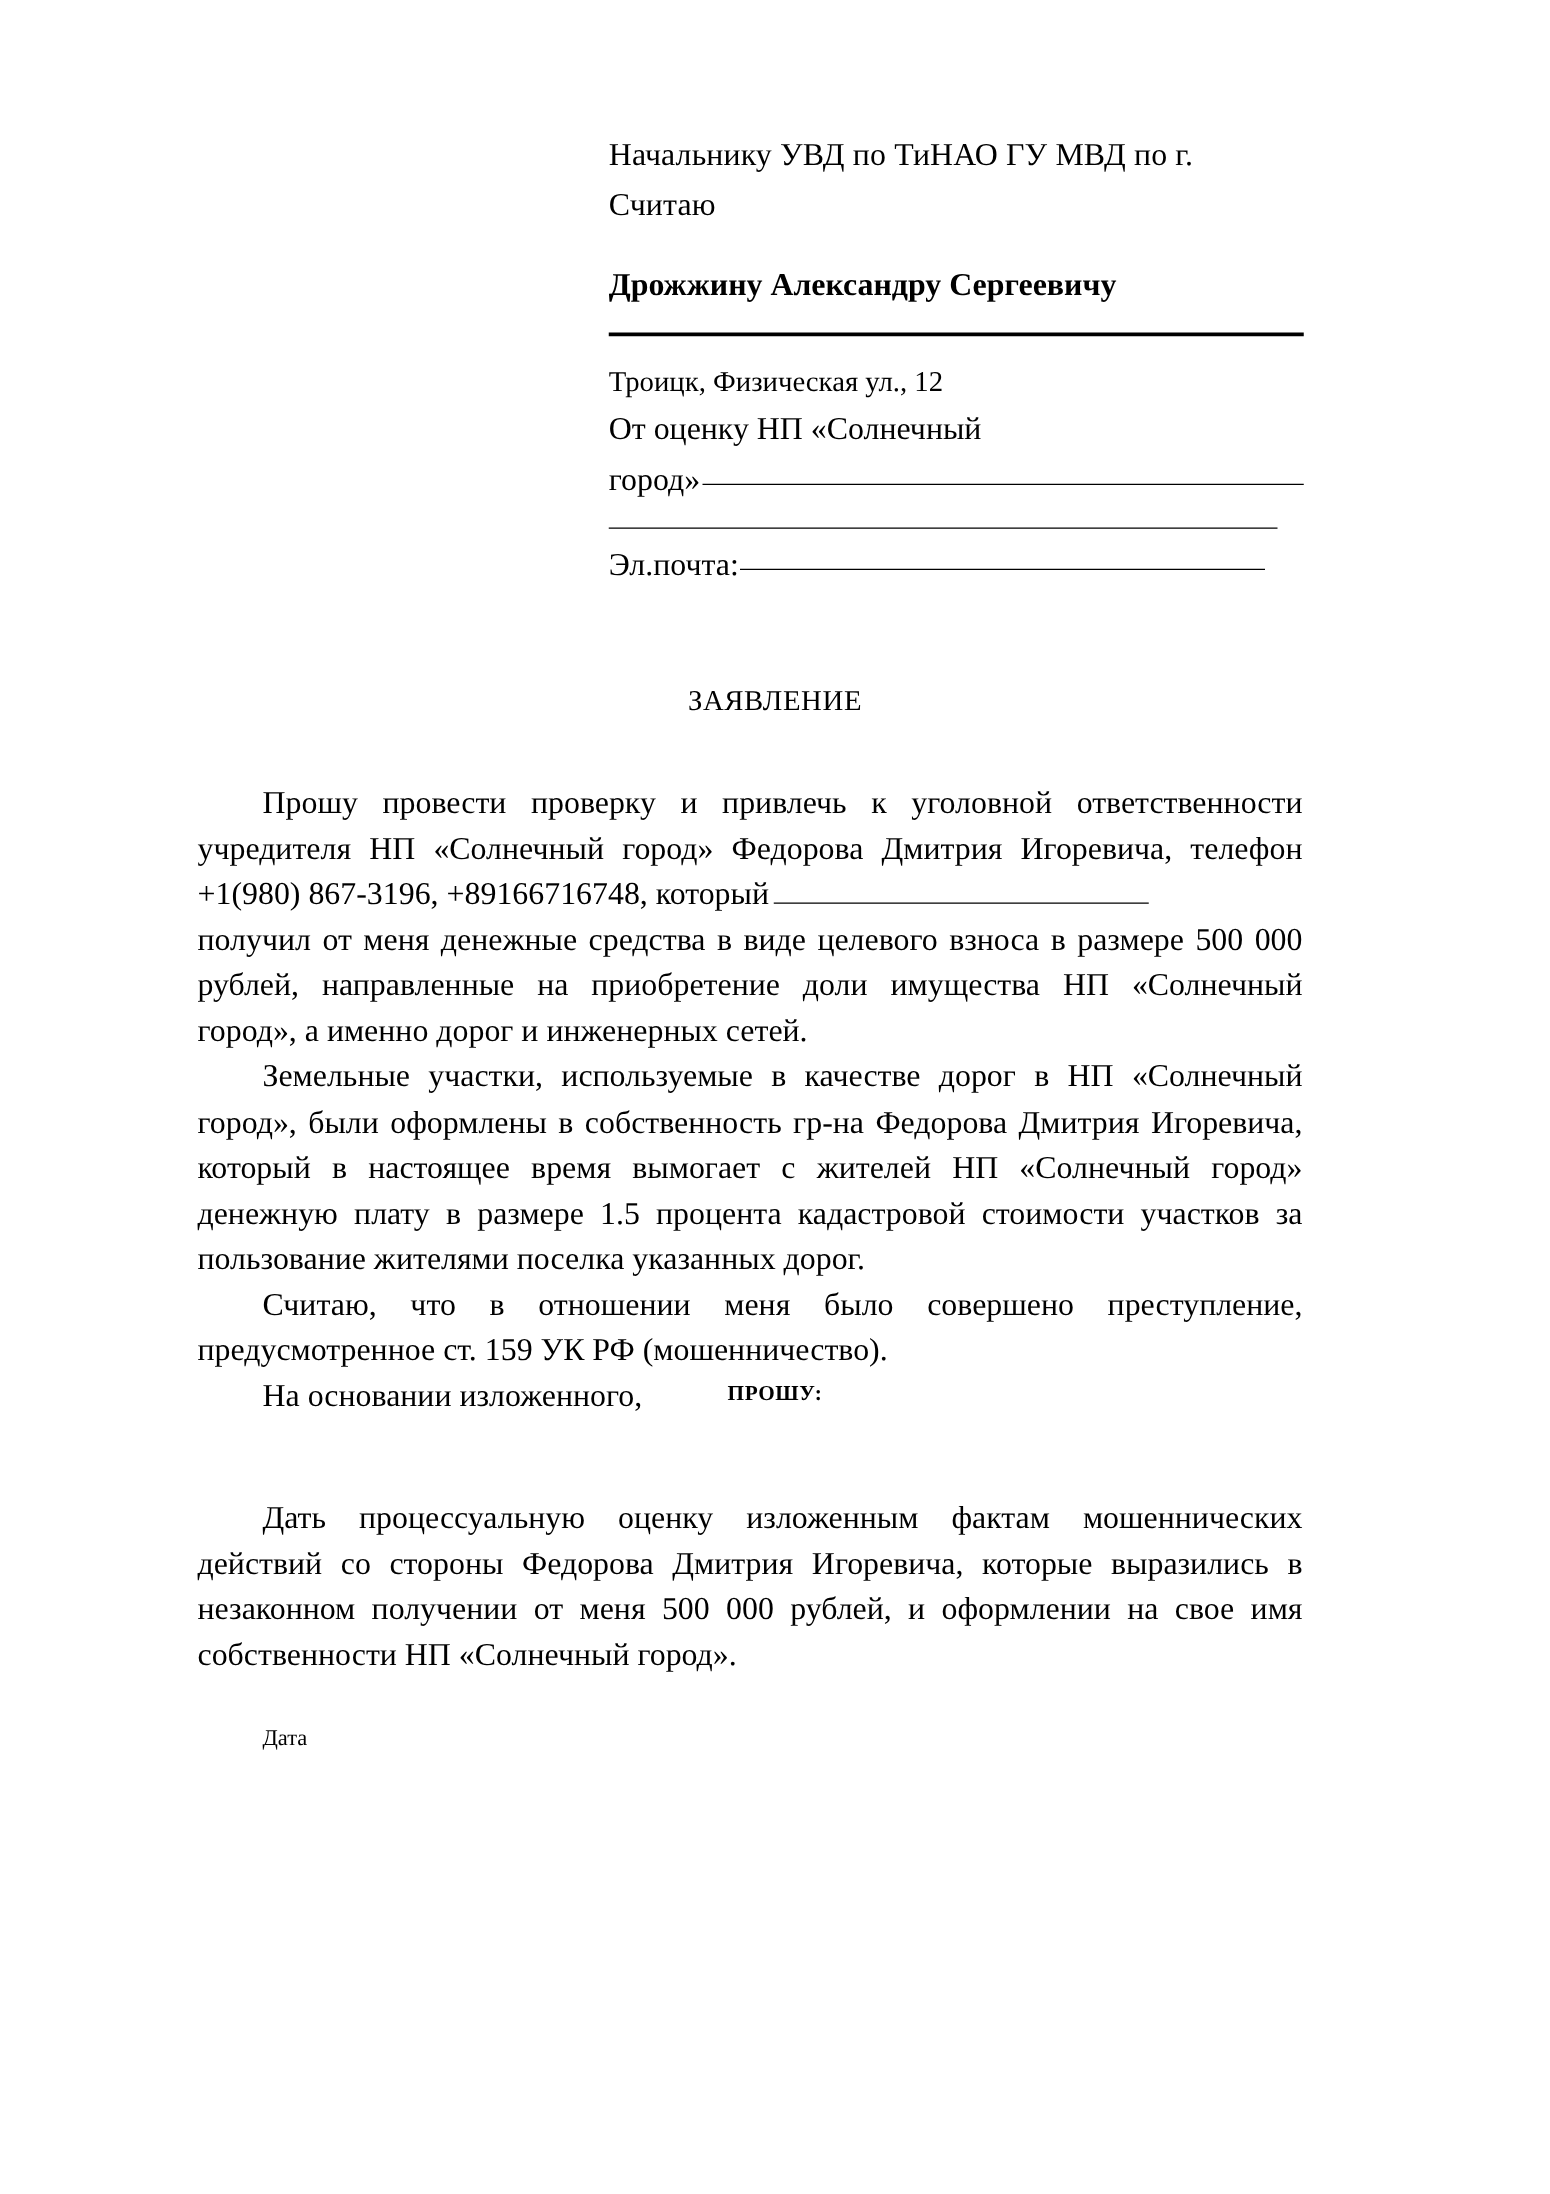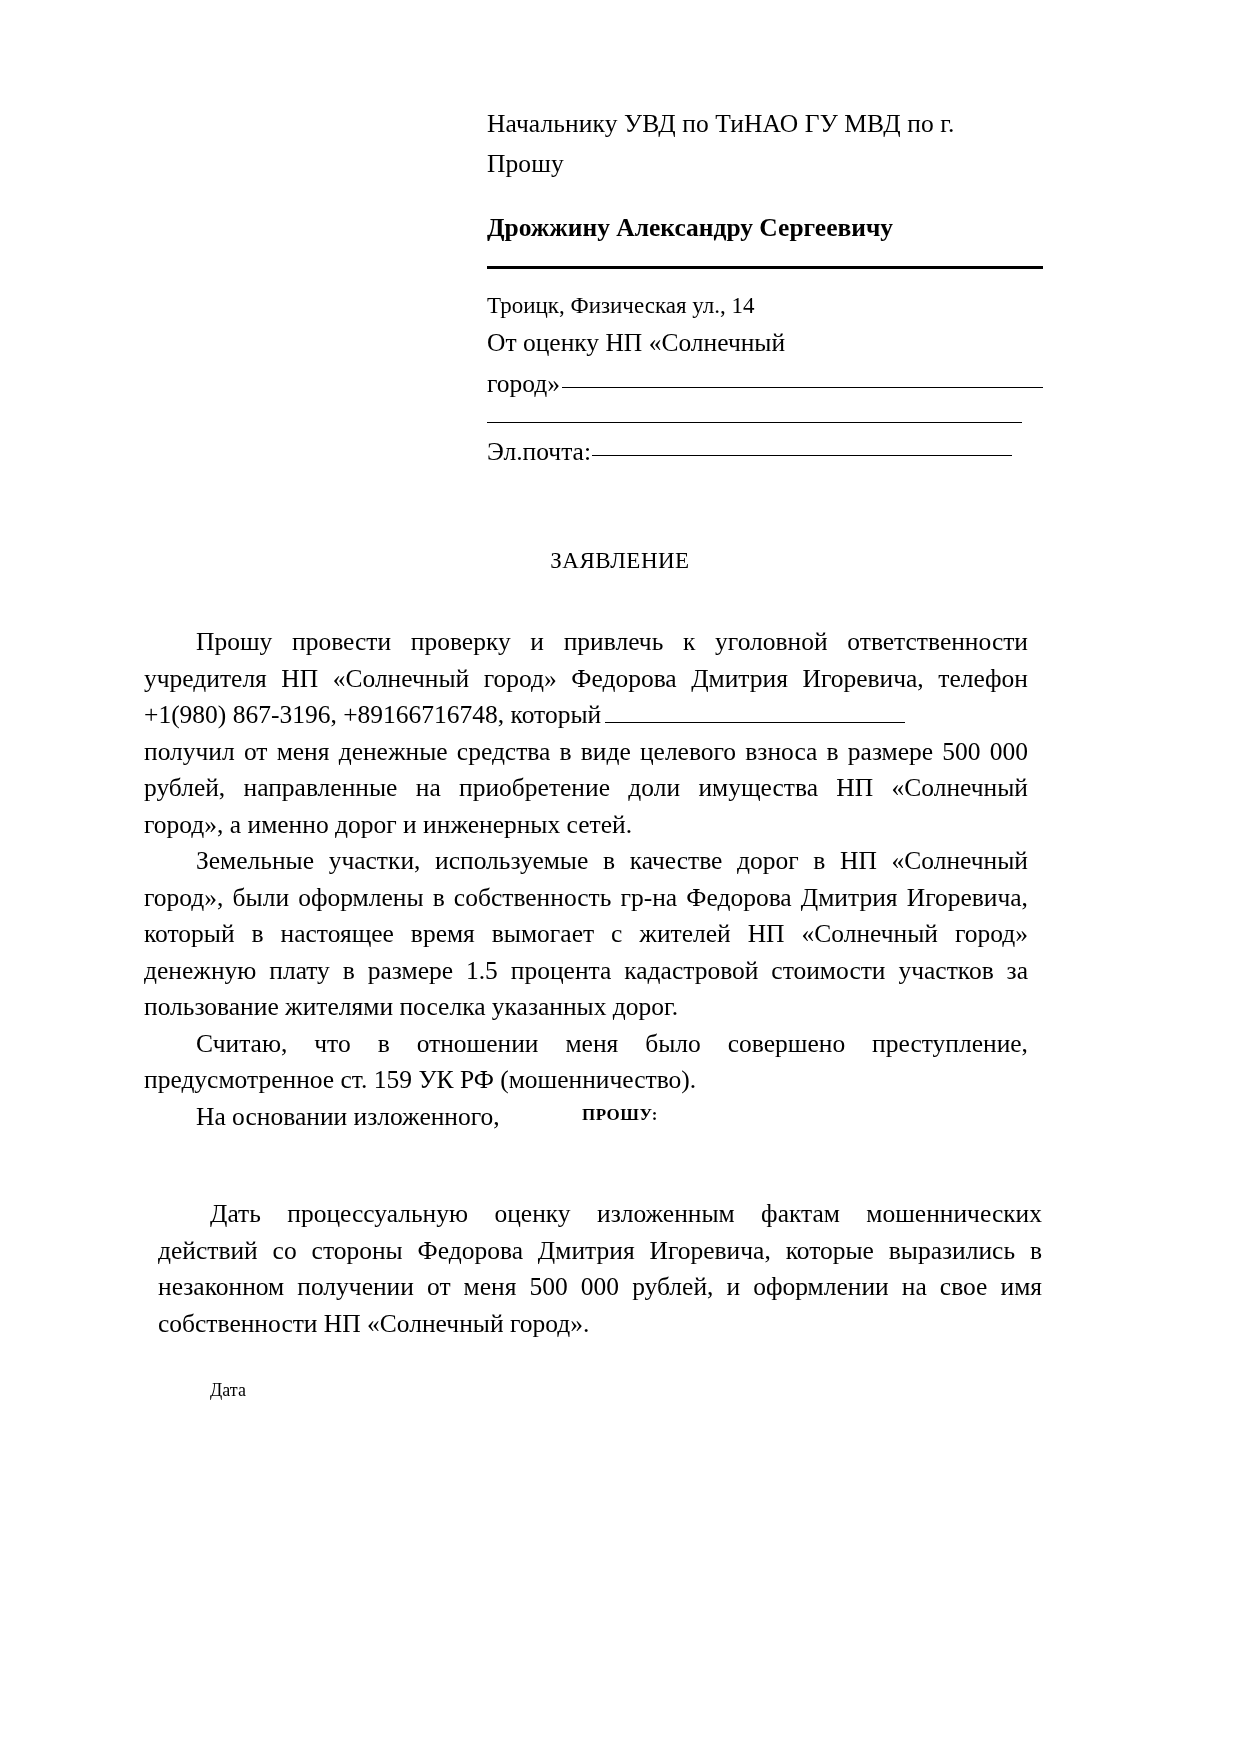--- a/index.html
+++ b/index.html
@@ -103,21 +103,21 @@
     position: absolute;
     left: 0;
     top: 548px;
     width: 1240px;
     text-align: center;
     font-size: 23px;
     letter-spacing: 0.5px;
   }
   .body-block {
     position: absolute;
-    left: 144px;
+    left: 158px;
     top: 624px;
     width: 884px;
   }
   .para {
     font-size: 25.5px;
     line-height: 36.5px;
     text-align: justify;
     text-indent: 52px;
     margin: 0;
     hyphens: none;
@@ -155,23 +155,23 @@
     line-height: 36px;
   }
 </style>
 </head>
 <body>
 
 <div class="page">
 
   <div class="addressee-block">
     <div class="addressee-line">Начальнику УВД по ТиНАО ГУ МВД по г.</div>
-    <div class="addressee-line">Прошу</div>
+    <div class="addressee-line">Считаю</div>
     <div class="addressee-name">Дрожжину Александру Сергеевичу</div>
-    <div class="addressee-address">Троицк, Физическая ул., 14</div>
+    <div class="addressee-address">Троицк, Физическая ул., 12</div>
   </div>
 
   <div class="from-block">
     <div class="from-line1">От оценку НП «Солнечный</div>
     <div class="from-line2">
       <span>город»</span>
       <span class="fill"></span>
     </div>
     <div class="blank-rule"></div>
     <div class="email-line">

